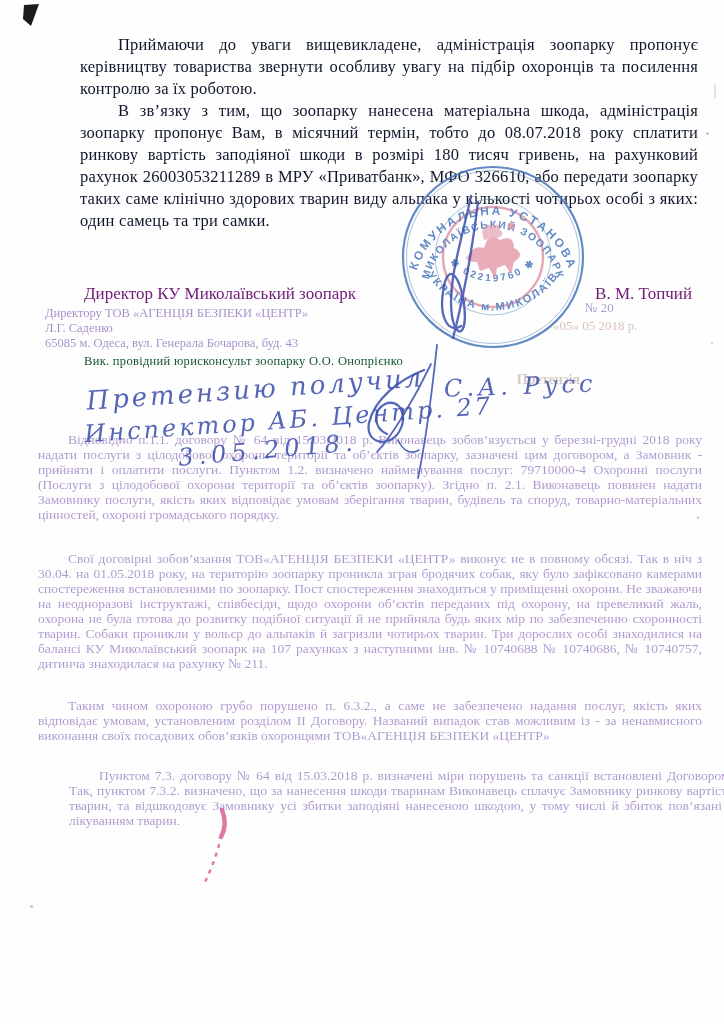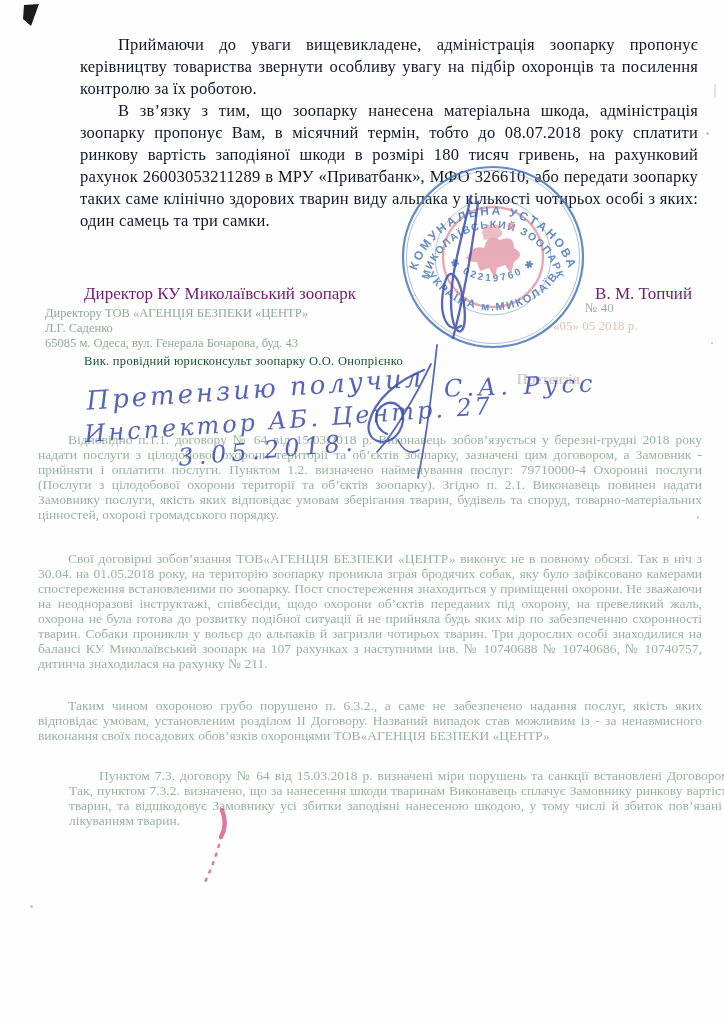--- a/index.html
+++ b/index.html
@@ -15,21 +15,21 @@
     text-align:justify;letter-spacing:.2px;
   }
   .typed p{margin:0;text-indent:38px;}
   .sig-row{position:absolute;top:284px;left:84px;right:30px;height:22px;
     font-size:17px;color:#701a75;}
   .sig-row .who{position:absolute;left:0;top:0;}
   .sig-row .name{position:absolute;right:2px;top:0;text-align:center;}
   .executor{position:absolute;left:84px;top:354px;font-size:12.5px;
     color:#14532d;letter-spacing:.3px;}
   
-  .ghost{color:#14532d;position:absolute;opacity:.45;}
+  .ghost{color:#4c1d95;position:absolute;opacity:.45;}
   .ghost-block p{margin:0;text-indent:30px;}
   .ghost-addr{left:45px;top:306px;width:310px;font-size:12.5px;line-height:15px;opacity:.5;}
   .ghost-num{left:585px;top:300px;font-size:13px;opacity:.45;}
   .ghost-date{left:553px;top:318px;font-size:13px;color:#c59a83;opacity:.6;}
   .ghost-title{left:340px;top:372px;width:240px;text-align:right;font-size:14px;
     font-weight:bold;color:#b59a8d;opacity:.5;}
   .ghost-sub{left:340px;top:389px;width:240px;text-align:center;font-size:12px;opacity:.3;}
   .gpara{left:38px;width:664px;font-size:13.5px;line-height:15px;text-align:justify;}
   .gp1{top:432px;} .gp2{top:551px;} .gp3{top:698px;} .gp4{top:768px;margin-left:31px;}
   
@@ -60,21 +60,21 @@
     <span class="name">В. М. Топчий</span>
   </div>
 
   <div class="executor">Вик. провідний юрисконсульт зоопарку О.О. Онопрієнко</div>
 
   <div class="ghost ghost-addr ghost-block">
     <div>Директору ТОВ «АГЕНЦІЯ БЕЗПЕКИ «ЦЕНТР»</div>
     <div>Л.Г. Саденко</div>
     <div>65085 м. Одеса, вул. Генерала Бочарова, буд. 43</div>
   </div>
-  <div class="ghost ghost-num">№ 40</div>
+  <div class="ghost ghost-num">№ 20</div>
   <div class="ghost ghost-date">«05» 05 2018 р.</div>
   <div class="ghost ghost-title">Претензія</div>
   <div class="ghost gpara gp1 ghost-block">
       <p>Відповідно п.1.1. договору № 64 від 15.03.2018 р. Виконавець зобов’язується у березні-грудні 2018 року надати послуги з цілодобової охорони території та об’єктів зоопарку, зазначені цим договором, а Замовник - прийняти і оплатити послуги. Пунктом 1.2. визначено найменування послуг: 79710000-4 Охоронні послуги (Послуги з цілодобової охорони території та об’єктів зоопарку). Згідно п. 2.1. Виконавець повинен надати Замовнику послуги, якість яких відповідає умовам зберігання тварин, будівель та споруд, товарно-матеріальних цінностей, охороні громадського порядку.</p>
     </div>
   <div class="ghost gpara gp2 ghost-block">
       <p>Свої договірні зобов’язання ТОВ«АГЕНЦІЯ БЕЗПЕКИ «ЦЕНТР» виконує не в повному обсязі. Так в ніч з 30.04. на 01.05.2018 року, на територію зоопарку проникла зграя бродячих собак, яку було зафіксовано камерами спостереження встановленими по зоопарку. Пост спостереження знаходиться у приміщенні охорони. Не зважаючи на неодноразові інструктажі, співбесіди, щодо охорони об’єктів переданих під охорону, на превеликий жаль, охорона не була готова до розвитку подібної ситуації й не прийняла будь яких мір по забезпеченню схоронності тварин. Собаки проникли у вольєр до альпаків й загризли чотирьох тварин. Три дорослих особі знаходилися на балансі КУ Миколаївський зоопарк на 107 рахунках з наступними інв. № 10740688 № 10740686, № 10740757, дитинча знаходилася на рахунку № 211.</p>
     </div>
   <div class="ghost gpara gp3 ghost-block">
       <p>Таким чином охороною грубо порушено п. 6.3.2., а саме не забезпечено надання послуг, якість яких відповідає умовам, установленим розділом ІІ Договору. Названий випадок став можливим із - за ненавмисного виконання своїх посадових обов’язків охоронцями ТОВ«АГЕНЦІЯ БЕЗПЕКИ «ЦЕНТР»</p>

